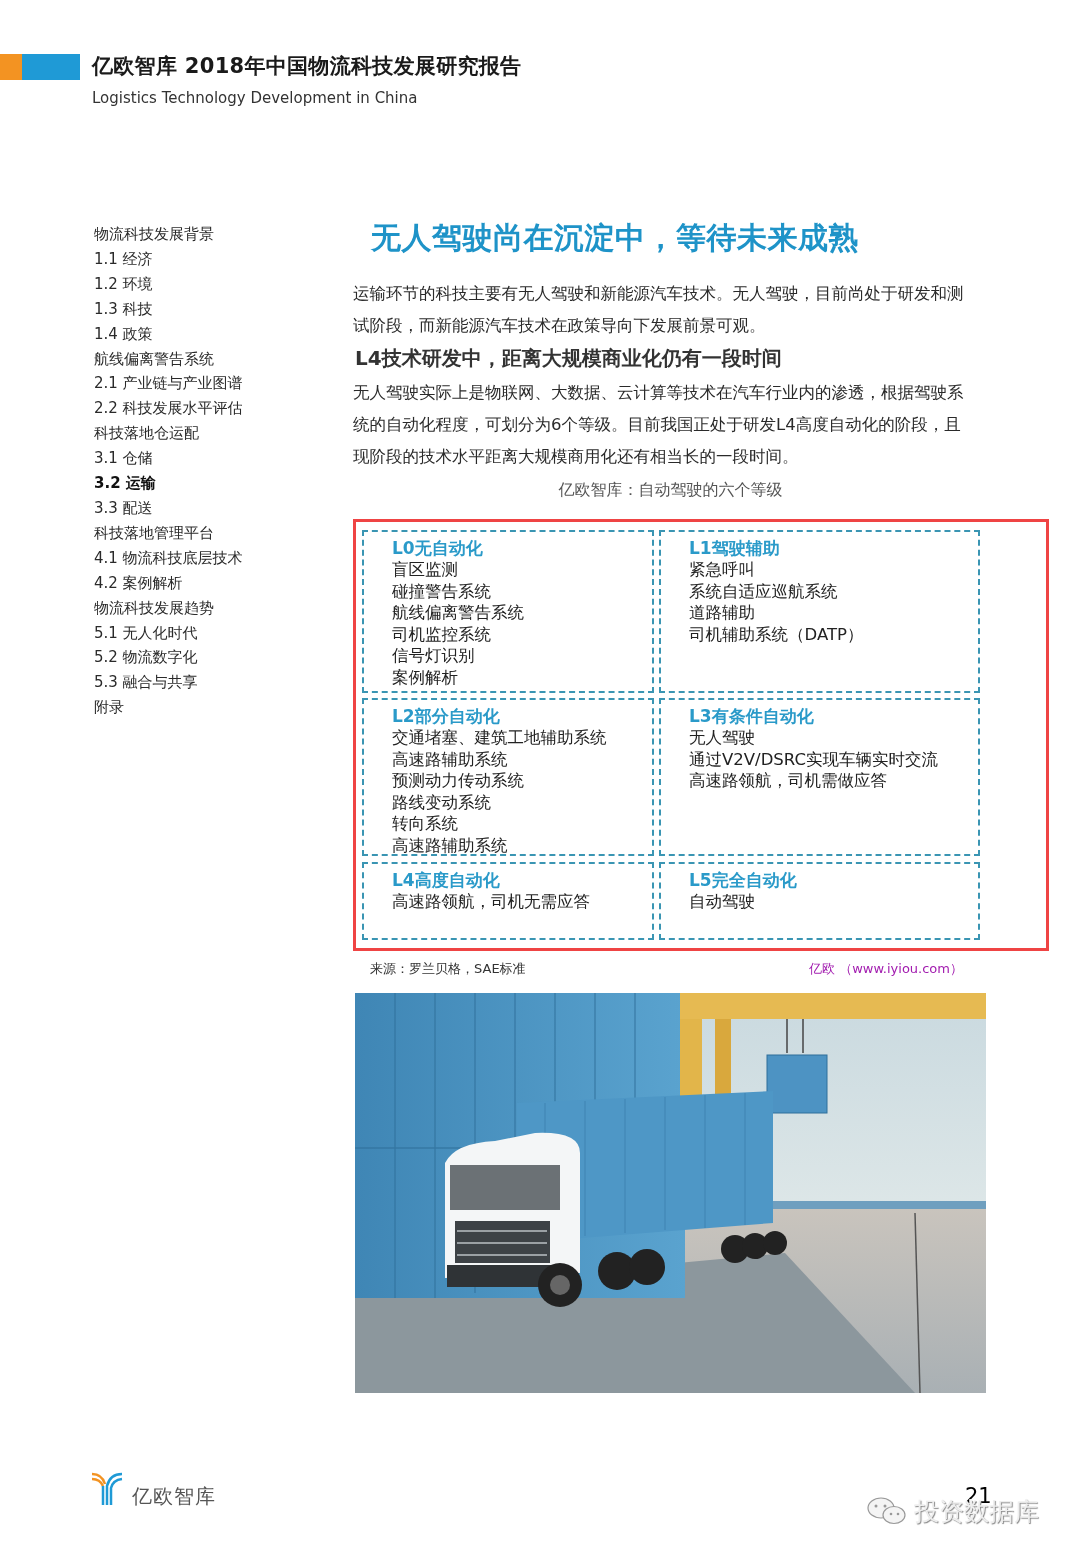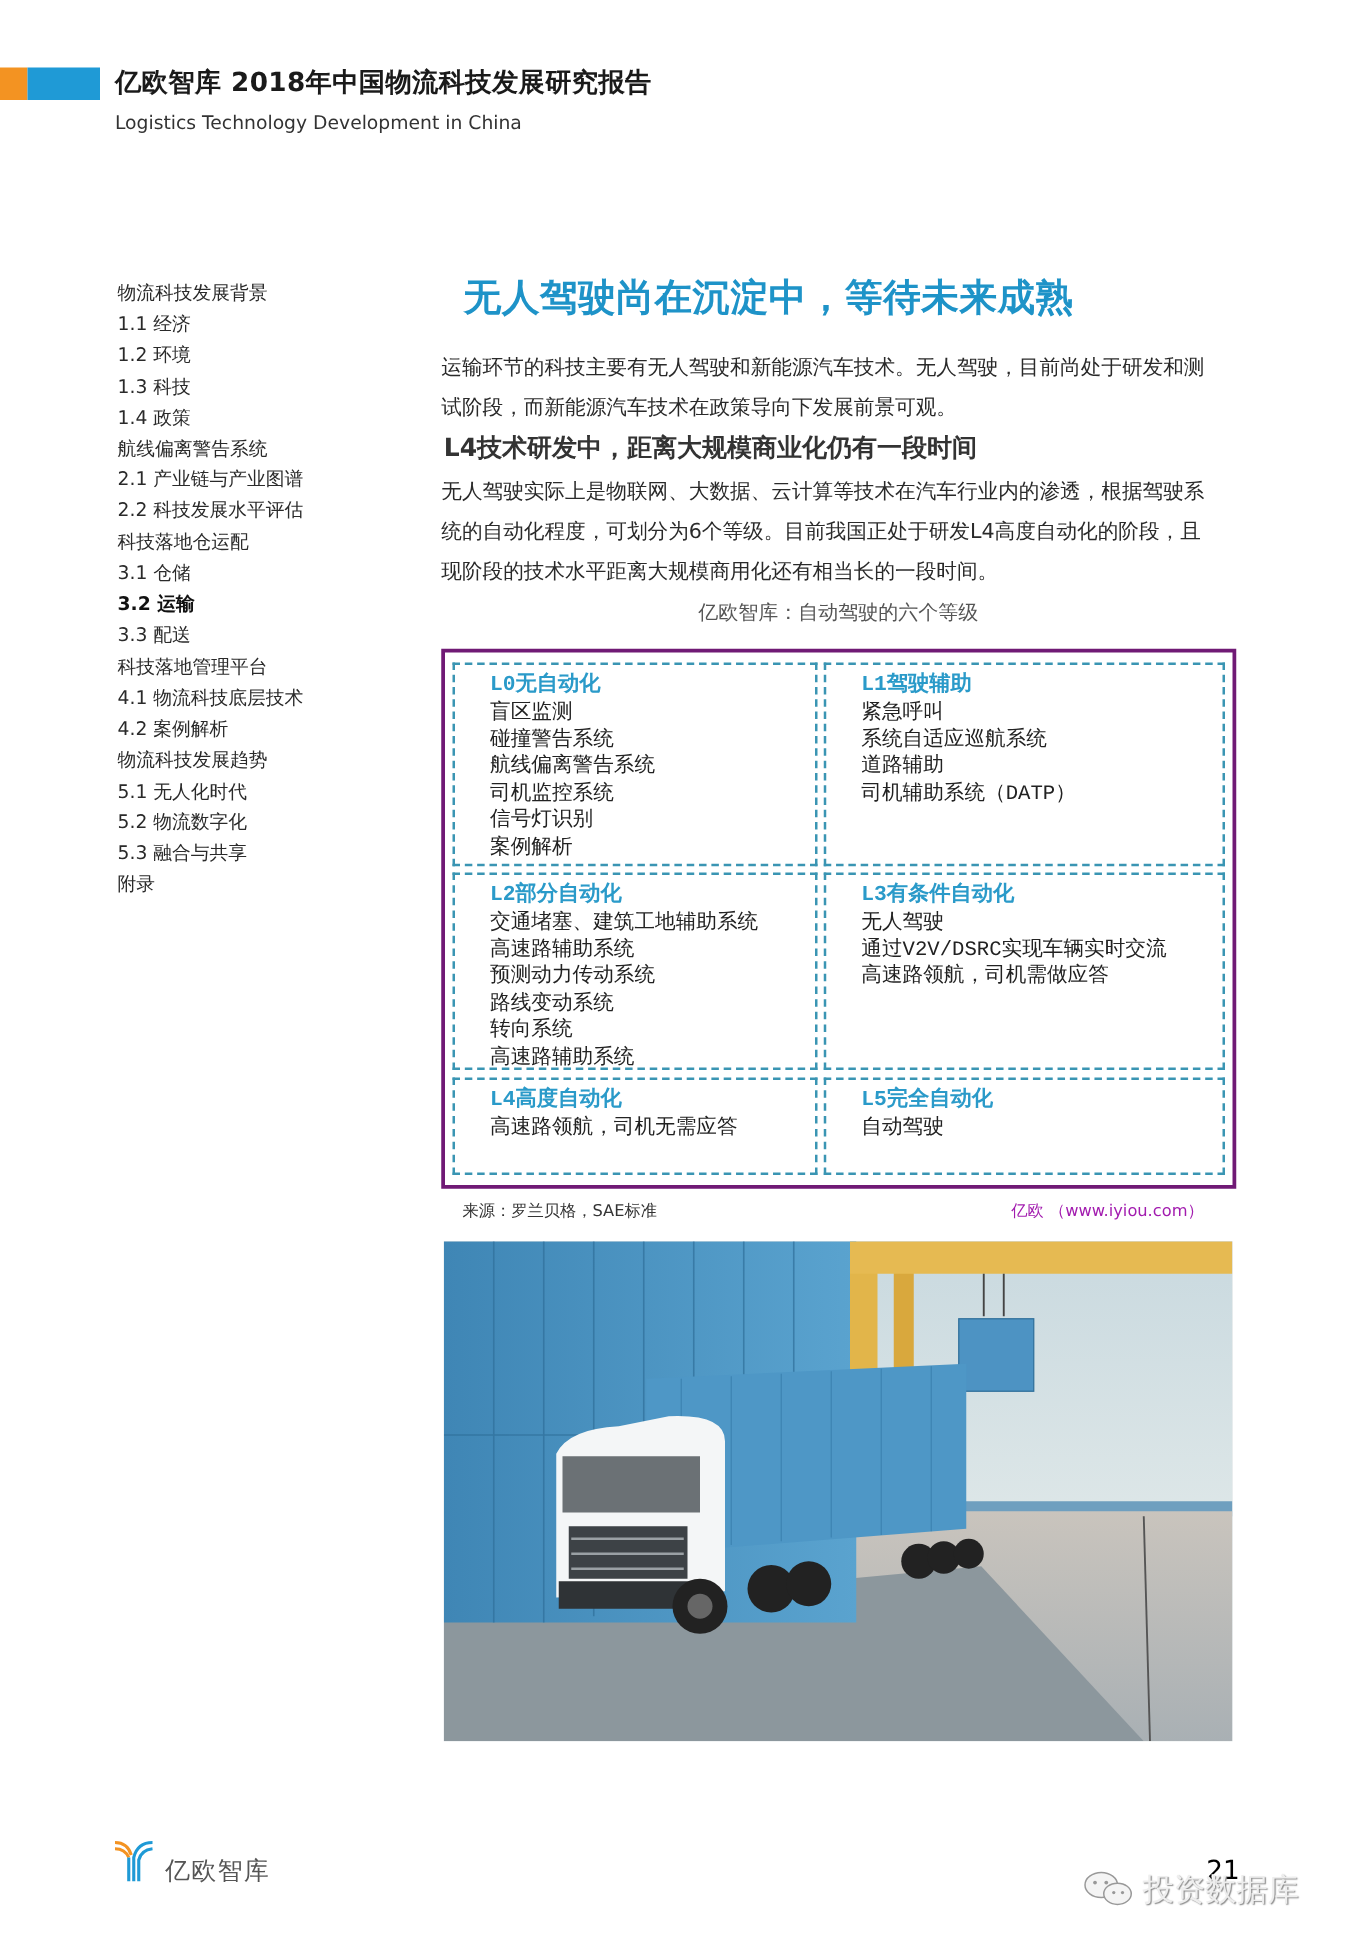--- a/index.html
+++ b/index.html
@@ -15,21 +15,21 @@
   .toc-item { font-size: 15px; line-height: 24.9px; color: #2a2a2a; white-space: nowrap; cursor: pointer; }
   .toc-item.active { font-weight: bold; color: #111; }
 
   .main-title { position: absolute; left: 371px; top: 218px; font-size: 30px; font-weight: bold; color: #1e93c8; white-space: nowrap; letter-spacing: 0.5px; }
   .para { position: absolute; left: 353px; font-size: 16.5px; line-height: 32px; color: #2a2a2a; width: 620px; }
   .para1 { top: 278px; }
   .sub-title { position: absolute; left: 355px; top: 345px; font-size: 20px; font-weight: bold; color: #333; white-space: nowrap; }
   .para2 { top: 377px; }
   .fig-caption { position: absolute; left: 353px; top: 480px; width: 635px; text-align: center; font-size: 16px; color: #555; }
 
-  .levels-box { position: absolute; left: 353px; top: 519px; width: 636px; height: 432px; border: 3px solid #701a75; padding: 7px 5px; font-family: Liberation Mono, monospace; }
+  .levels-box { position: absolute; left: 353px; top: 519px; width: 696px; height: 432px; border: 3px solid #ef4444; padding: 7px 5px; }
   .level-card { position: absolute; border: 2px dashed #3a95b3; padding: 6px 0 0 28px; background: #fff; }
   .level-card .name { font-size: 17px; font-weight: bold; color: #2a9ac9; line-height: 21px; white-space: nowrap; }
   .level-card .feat { font-size: 16.5px; line-height: 21.6px; color: #222; white-space: nowrap; }
   .c0 { left: 6px;  top: 8px;   width: 292px; height: 163px; }
   .c1 { left: 303px; top: 8px;  width: 321px; height: 163px; }
   .c2 { left: 6px;  top: 176px; width: 292px; height: 158px; }
   .c3 { left: 303px; top: 176px; width: 321px; height: 158px; }
   .c4 { left: 6px;  top: 340px; width: 292px; height: 78px; }
   .c5 { left: 303px; top: 340px; width: 321px; height: 78px; }
 

